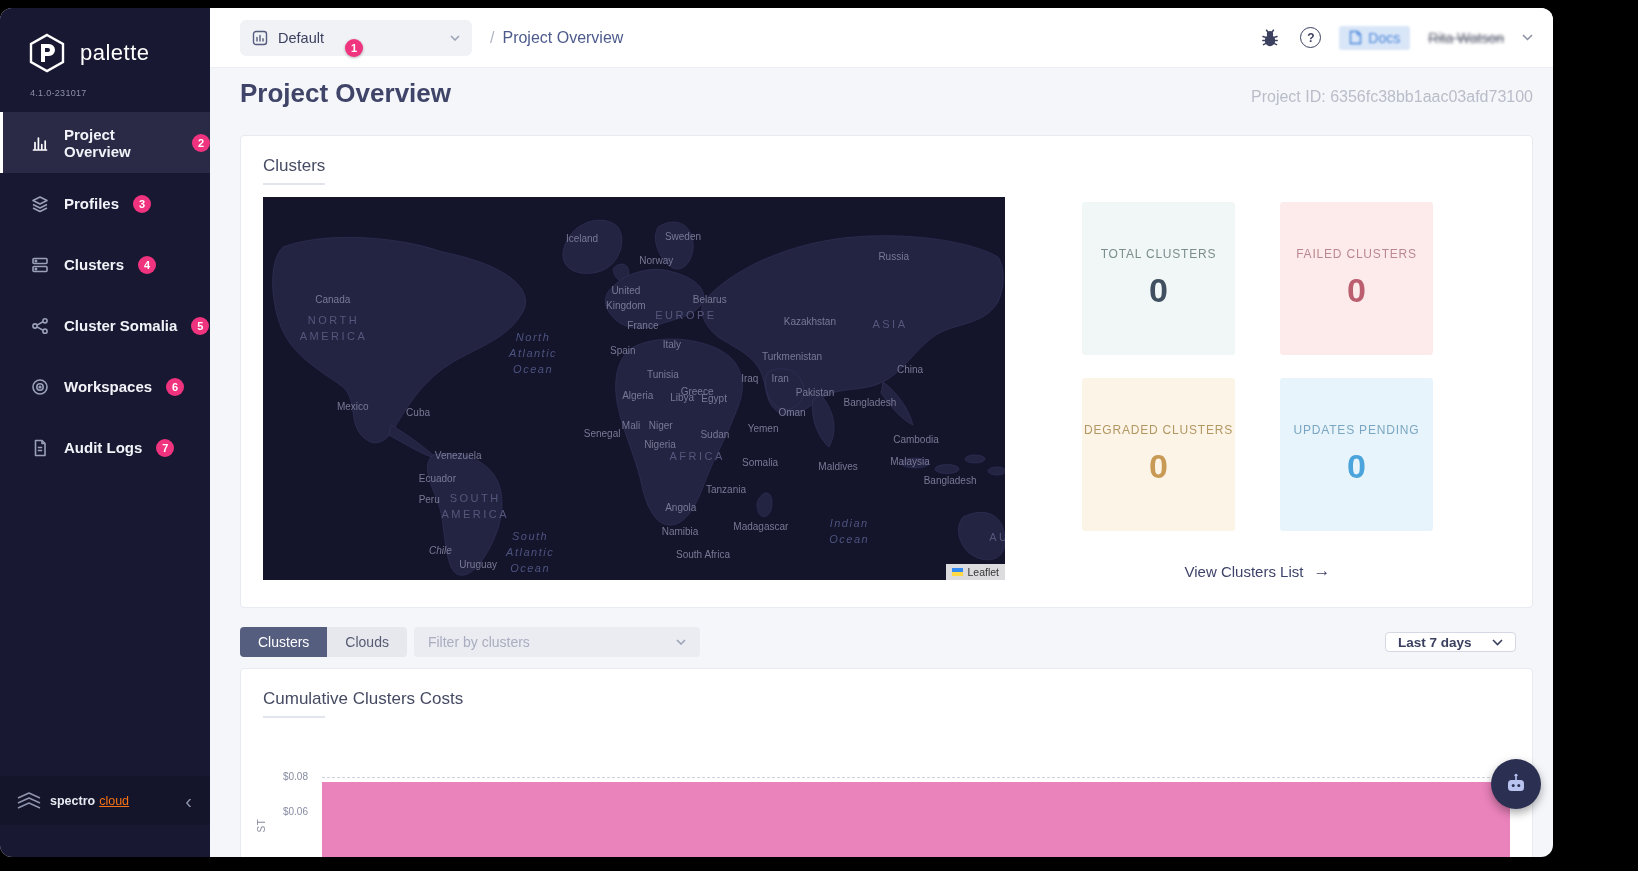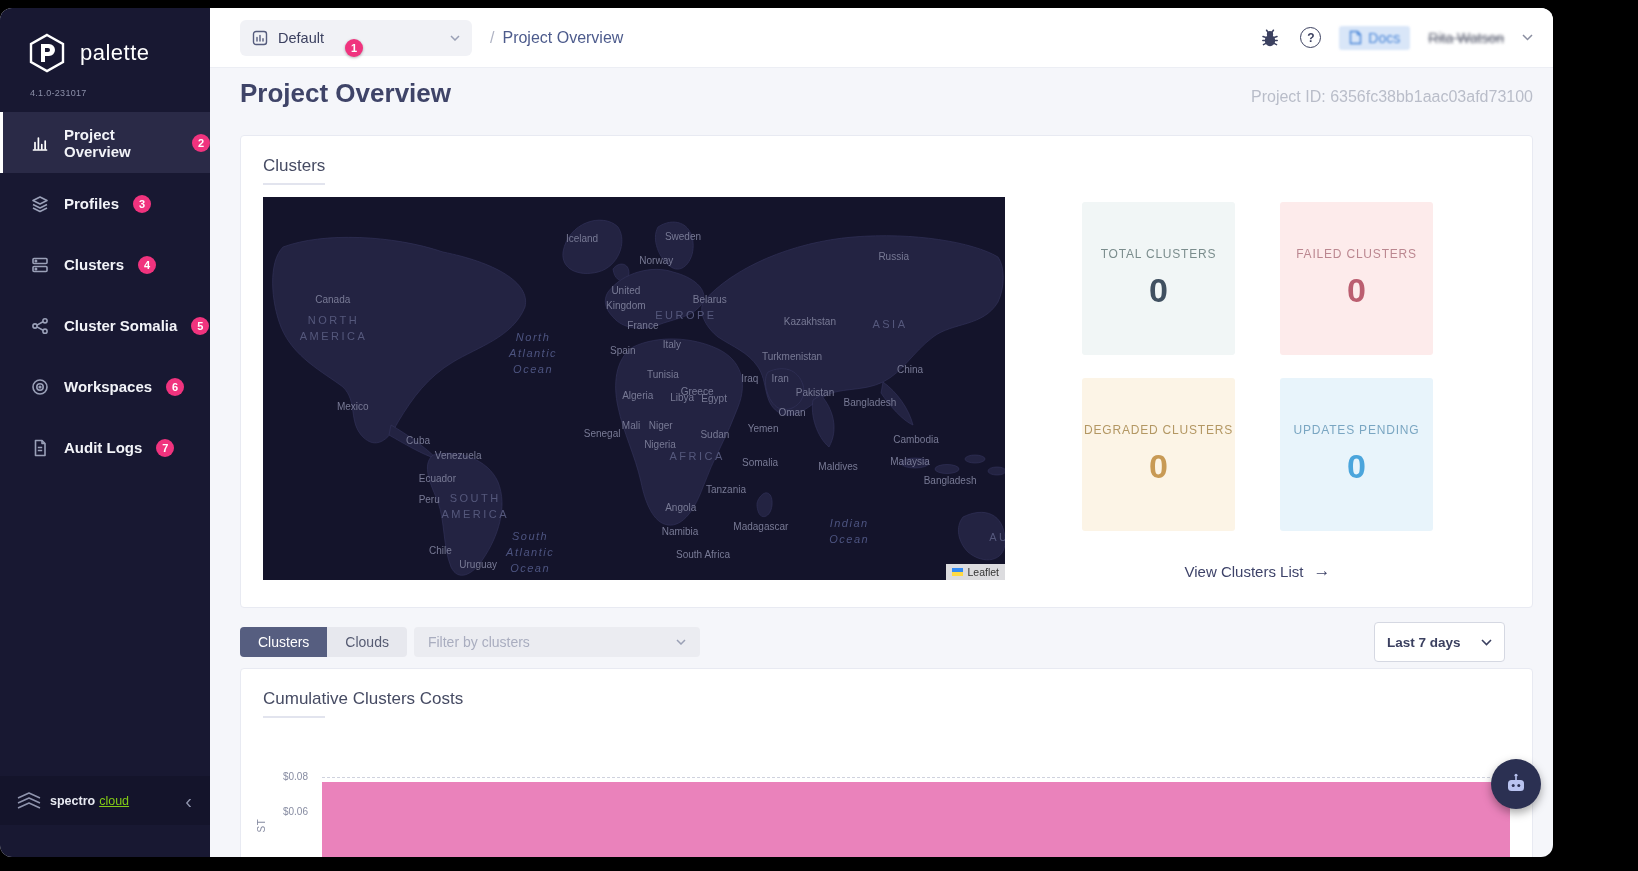--- a/index.html
+++ b/index.html
@@ -20,21 +20,21 @@
   .nav-item.active { background:#2a2a47; border-left:3px solid #fff; padding-left:27px; }
   .nav-icon { width:20px; height:20px; flex:none; color:#9aa0b8; display:flex; align-items:center; justify-content:center; }
   .nav-item.active .nav-icon { color:#fff; }
   .nav-label { font-size:15px; font-weight:600; color:#f2f3f8; }
   .pill { min-width:18px; height:18px; border-radius:9px; background:#f0337e; color:#fff; font-size:11px;
           font-weight:bold; display:inline-flex; align-items:center; justify-content:center; padding:0 4px; }
   .sidebar-footer { position:absolute; left:0; right:0; bottom:32px; height:49px; background:#14142b;
                     display:flex; align-items:center; padding:0 14px 0 16px; gap:8px; }
   .sf-name { font-size:12.5px; color:#e8eaf2; }
   .sf-name b { font-weight:bold; margin-right:4px; }
-  .sf-name span.lite { color:#84cc16; font-weight:400;text-decoration:underline; }
+  .sf-name span.lite { color:#f97316; font-weight:400;text-decoration:underline; }
   .sf-collapse { margin-left:auto; font-size:20px; color:#8f94ad; line-height:1; cursor:pointer; padding:0 4px; }
 
   
   .main { flex:1; display:flex; flex-direction:column; min-width:0; }
 
   .topbar { height:60px; flex:none; background:#fff; display:flex; align-items:center;
             padding:0 20px 0 30px; border-bottom:1px solid #eceef4; }
   .proj-select { position:relative; width:232px; height:36px; background:#f1f2f6; border-radius:6px;
                  display:flex; align-items:center; gap:10px; padding:0 12px; cursor:pointer; }
   .proj-select .val { font-size:14.5px; color:#3c4160; }
@@ -93,21 +93,21 @@
 
   
   .filter-row { margin-top:19px; display:flex; align-items:center; height:30px; }
   .seg { display:flex; border-radius:4px; overflow:hidden; }
   .seg-btn { height:30px; padding:0 18px; font-size:14px; display:flex; align-items:center; cursor:pointer; }
   .seg-btn.active { background:#565e80; color:#fff; }
   .seg-btn.idle { background:#e7e8ee; color:#565b72; }
   .filter-select { margin-left:7px; width:286px; height:30px; background:#ebecf1; border-radius:4px;
                    display:flex; align-items:center; padding:0 14px; font-size:14px; color:#a9adbf; cursor:pointer; }
   .filter-select .caret { margin-left:auto; color:#9aa0b5; }
-  .range-select { margin-left:auto; margin-right:28px; width:131px; height:40px; background:#fff;
+  .range-select { margin-left:auto; margin-right:17px; width:131px; height:20px; background:#fff;
                   border:1px solid #d5d8e2; border-radius:4px; display:flex; align-items:center;
                   padding:0 12px; font-size:13.5px; font-weight:600; color:#3b4060; cursor:pointer; }
   .range-select .caret { margin-left:auto; color:#3b4060; }
 
   
   .costs-card { margin-top:11px; height:330px; }
   .chart { position:relative; margin-top:20px; height:240px; }
   .ytick { position:absolute; left:0; width:45px; text-align:right; font-size:10px; color:#868ba1; }
   .ytick.t1 { top:33px; } .ytick.t2 { top:68px; }
   .gridline { position:absolute; left:59px; right:0; top:39px; border-top:1px dashed #cfd2de; }
@@ -326,41 +326,41 @@
                 <span class="map-label country" style="left: 53.9%; top: 46.5%;">Tunisia</span>
                 <span class="map-label country" style="left: 65.6%; top: 47.5%;">Iraq</span>
                 <span class="map-label country" style="left: 69.7%; top: 47.5%;">Iran</span>
                 <span class="map-label country" style="left: 87.2%; top: 45.2%;">China</span>
                 <span class="map-label country" style="left: 50.5%; top: 52%;">Algeria</span>
                 <span class="map-label country" style="left: 56.5%; top: 52.5%;">Libya</span>
                 <span class="map-label country" style="left: 60.8%; top: 52.7%;">Egypt</span>
                 <span class="map-label country" style="left: 74.4%; top: 51.2%;">Pakistan</span>
                 <span class="map-label country" style="left: 12.1%; top: 54.8%;">Mexico</span>
                 <span class="map-label country" style="left: 81.8%; top: 53.8%;">Bangladesh</span>
-                <span class="map-label country" style="left: 20.9%; top: 56.4%; margin-top: 28px;">Cuba</span>
+                <span class="map-label country" style="left: 20.9%; top: 56.4%;">Cuba</span>
                 <span class="map-label country" style="left: 71.3%; top: 56.4%;">Oman</span>
                 <span class="map-label country" style="left: 49.6%; top: 59.8%;">Mali</span>
                 <span class="map-label country" style="left: 53.6%; top: 59.8%;">Niger</span>
                 <span class="map-label country" style="left: 45.7%; top: 61.9%;">Senegal</span>
                 <span class="map-label country" style="left: 60.9%; top: 62.1%;">Sudan</span>
                 <span class="map-label country" style="left: 67.4%; top: 60.6%;">Yemen</span>
                 <span class="map-label country" style="left: 53.5%; top: 64.8%;">Nigeria</span>
                 <span class="map-label country" style="left: 88%; top: 63.4%;">Cambodia</span>
                 <span class="map-label country" style="left: 26.3%; top: 67.6%;">Venezuela</span>
                 <span class="map-label country" style="left: 67%; top: 69.5%;">Somalia</span>
                 <span class="map-label country" style="left: 77.5%; top: 70.5%;">Maldives</span>
                 <span class="map-label country" style="left: 87.2%; top: 69.2%;">Malaysia</span>
                 <span class="map-label country" style="left: 23.5%; top: 73.6%;">Ecuador</span>
                 <span class="map-label country" style="left: 62.4%; top: 76.5%;">Tanzania</span>
                 <span class="map-label country" style="left: 92.6%; top: 74.2%;">Bangladesh</span>
                 <span class="map-label country" style="left: 22.4%; top: 79.1%;">Peru</span>
                 <span class="map-label country" style="left: 56.3%; top: 81.2%;">Angola</span>
                 <span class="map-label country" style="left: 56.2%; top: 87.5%;">Namibia</span>
                 <span class="map-label country" style="left: 67.1%; top: 86.2%;">Madagascar</span>
-                <span class="map-label country" style="left: 23.9%; top: 92.4%;">Chile</span>
+                <span class="map-label country" style="left: 23.9%; top: 92.4%; font-style: italic;">Chile</span>
                 <span class="map-label country" style="left: 59.3%; top: 93.5%;">South Africa</span>
                 <span class="map-label country" style="left: 29%; top: 96.1%;">Uruguay</span>
               </div>
             <div class="leaflet-attr">
               <span class="ua-flag"></span>
               <span>Leaflet</span>
             </div>
           </div>
 
           <div class="stats-col">

